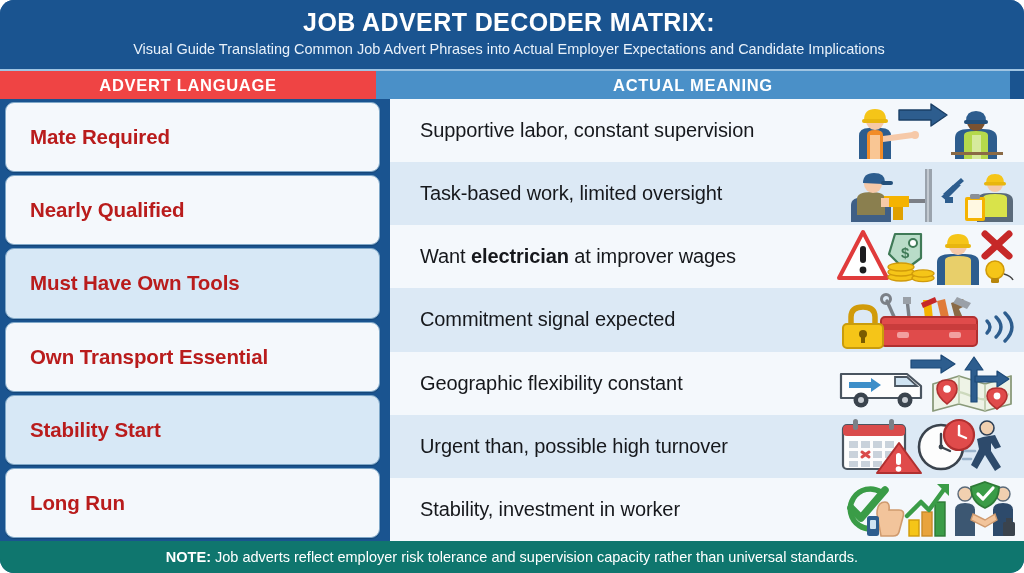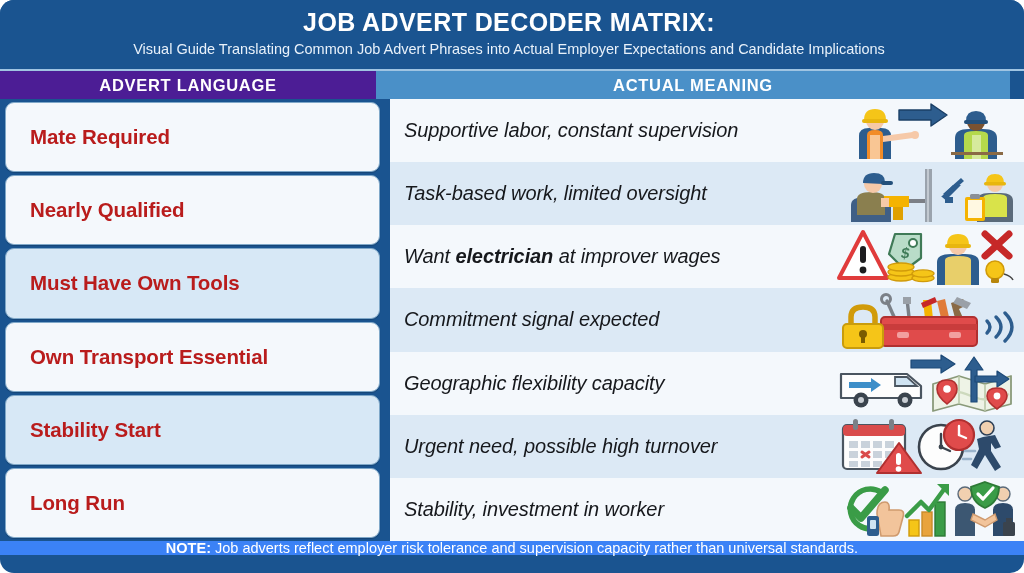--- a/index.html
+++ b/index.html
@@ -48,21 +48,21 @@
     display:flex;
     height:28px;
   }
   .col-head {
     display:flex; align-items:center; justify-content:center;
     color:#ffffff;
     font-size:16.5px;
     font-weight:bold;
     letter-spacing:0.7px;
   }
-  .col-head.left  { width:376px; background:#4c1d95;text-align:right; }
+  .col-head.left  { width:376px; background:#ef4444;text-align:right; }
   .col-head.right { width:634px; background:#4a90c8; }
 
   
   .body-wrap {
     display:flex;
     height:442px;
     background:#1a5490;
   }
   .col-left {
     width:390px;
@@ -90,24 +90,23 @@
     color:#b91c1c;
     font-size:20.5px;
     font-weight:bold;
     letter-spacing:-0.1px;
     text-align:center;
   }
 
   .meaning-row {
     flex:1;
     display:flex; align-items:center;
-    padding-left:14px;
+    padding-left:30px;
     padding-right:6px;
     position:relative;
-    font-style:italic;
   }
   .meaning-row.odd  { background:#f4f8fc; }
   .meaning-row.even { background:#dce9f5; }
   .meaning-text {
     color:#16181c;
     font-size:20px;
     font-weight:normal;
     flex:1;
     letter-spacing:-0.1px;
   }
@@ -115,22 +114,22 @@
   .icon-cell {
     width:185px;
     height:100%;
     display:flex; align-items:center; justify-content:center;
     flex-shrink:0;
   }
   .icon-cell svg { display:block; }
 
   
   .footer {
-    height:14px;
-    background:#3b82f6;
+    height:32px;
+    background:#0f766e;
     display:flex; align-items:center; justify-content:center;
     color:#ffffff;
     font-size:14.5px;
   }
   .footer b { font-weight:bold; }
   .footer .note-body { font-weight:normal; margin-left:4px; }
 </style>
 </head>
 <body>
 
@@ -304,21 +303,21 @@
             <g stroke="#2d5d8e" stroke-width="3.4" fill="none" stroke-linecap="round">
               <path d="M150 42 Q156 36 150 30"></path>
               <path d="M159 46 Q169 36 159 26"></path>
               <path d="M168 50 Q182 36 168 22"></path>
             </g>
           </svg>
         </span>
       </div>
 
       <div class="meaning-row odd">
-        <span class="meaning-text"><span>Geographic flexibility capacity</span><b></b><span></span></span>
+        <span class="meaning-text"><span>Geographic flexibility constant</span><b></b><span></span></span>
         <span class="icon-cell">
           <svg width="178" height="58" viewBox="0 0 178 58">
 
             <path d="M4 44 L4 20 L56 20 L70 20 L84 32 L84 44 Z" fill="#fdfdfd" stroke="#4a5560" stroke-width="2.2" stroke-linejoin="round"></path>
             <path d="M58 23 L70 23 L80 32 L58 32 Z" fill="#cfe3f2" stroke="#4a5560" stroke-width="1.8"></path>
             <circle cx="24" cy="46" r="7.5" fill="#3a434d"></circle>
               <circle cx="24" cy="46" r="3" fill="#c9ced4"></circle>
             <circle cx="68" cy="46" r="7.5" fill="#3a434d"></circle>
               <circle cx="68" cy="46" r="3" fill="#c9ced4"></circle>
             <path d="M12 28 L34 28 L34 24 L44 31 L34 38 L34 34 L12 34 Z" fill="#3d8ec9"></path>
@@ -336,21 +335,21 @@
 
             <path d="M110 26 Q120 26 120 35 Q120 42 110 50 Q100 42 100 35 Q100 26 110 26 Z" fill="#e04b4b" stroke="#b03030" stroke-width="1.6"></path>
             <circle cx="110" cy="35" r="3.8" fill="#fff"></circle>
             <path d="M160 34 Q170 34 170 42 Q170 48 160 55 Q150 48 150 42 Q150 34 160 34 Z" fill="#e04b4b" stroke="#b03030" stroke-width="1.6"></path>
             <circle cx="160" cy="42" r="3.4" fill="#fff"></circle>
           </svg>
         </span>
       </div>
 
       <div class="meaning-row even">
-        <span class="meaning-text"><span>Urgent need, possible high turnover</span><b></b><span></span></span>
+        <span class="meaning-text"><span>Urgent than, possible high turnover</span><b></b><span></span></span>
         <span class="icon-cell">
           <svg width="178" height="58" viewBox="0 0 178 58">
 
             <rect x="6" y="8" width="62" height="44" rx="4" fill="#fdfdfd" stroke="#4a5560" stroke-width="2.2"></rect>
             <rect x="6" y="8" width="62" height="11" rx="4" fill="#d94b4b"></rect>
             <rect x="16" y="2" width="5" height="11" rx="2.5" fill="#7b8087"></rect>
             <rect x="52" y="2" width="5" height="11" rx="2.5" fill="#7b8087"></rect>
             <g fill="#c9d2db">
               <rect x="12" y="24" width="9" height="7"></rect>
                 <rect x="24" y="24" width="9" height="7"></rect>

